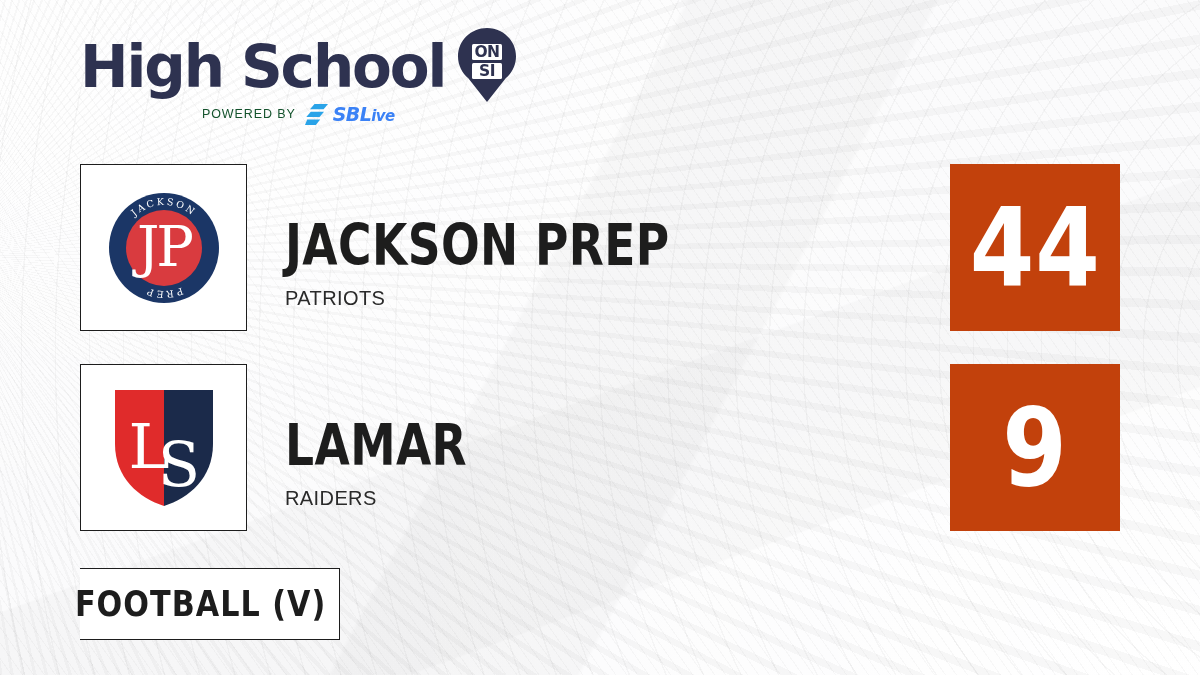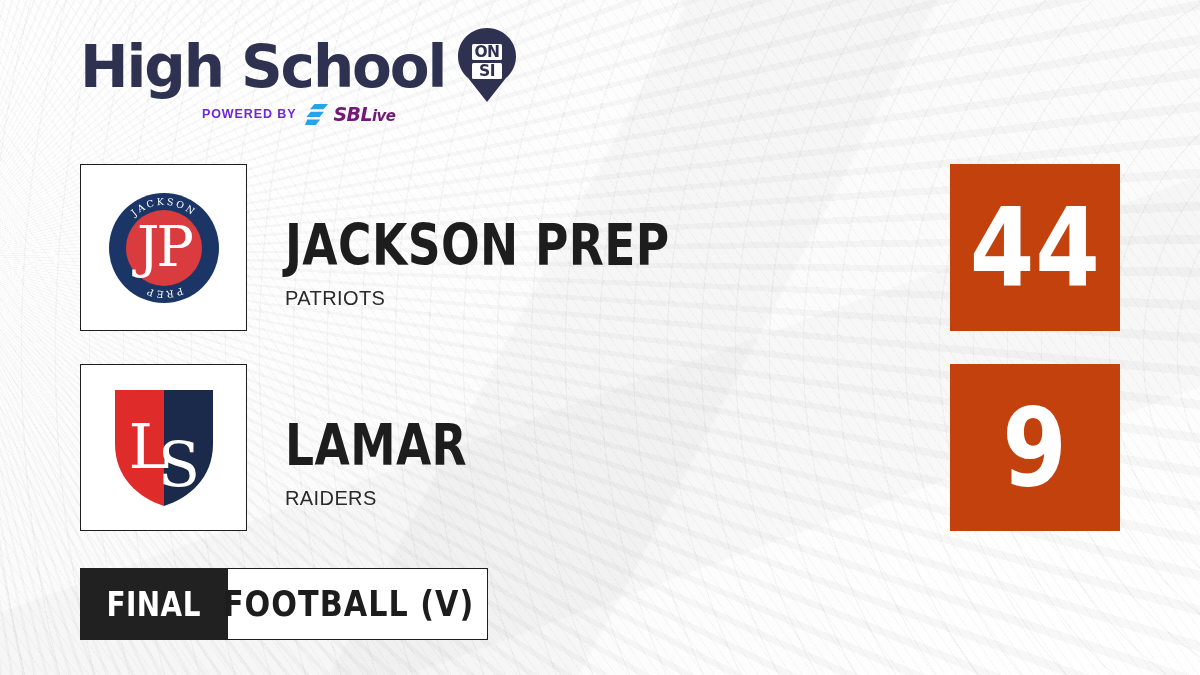--- a/index.html
+++ b/index.html
@@ -106,39 +106,39 @@
   .brand-sub {
     display: flex;
     align-items: center;
     justify-content: flex-start;
     margin-top: 6px;
     padding-left: 122px;
     height: 20px;
   }
   .powered-by {
     font-family: "Liberation Sans", sans-serif;
-    font-weight: 700;
+    font-weight: 400;
     font-size: 12.5px;
     letter-spacing: 0.9px;
-    color: #6d28d9;
+    color: #14532d;
     white-space: nowrap;
   }
   .sblive {
     display: flex;
     align-items: center;
     margin-left: 9px;
   }
   .sblive-mark { display: block; }
   .sblive-word {
     font-family: "DejaVu Sans", sans-serif;
     font-weight: 700;
     font-style: italic;
     font-size: 19px;
     letter-spacing: -0.6px;
-    color: #701a75;
+    color: #3b82f6;
     margin-left: 2px;
     white-space: nowrap;
   }
   .sblive-word .small {
     font-size: 15px;
   }
 
   
   .team-row {
     position: absolute;
@@ -356,21 +356,18 @@
     <div class="team-text">
       <div class="team-name">LAMAR</div>
       <div class="team-mascot">RAIDERS</div>
     </div>
     <div class="score-box">
       <span class="score-value">9</span>
     </div>
   </div>
 
   <div class="status-bar">
-    <div class="status-final">
-      <span class="status-final-text">FINAL</span>
-    </div>
     <div class="status-sport">
       <span class="status-sport-text">FOOTBALL (V)</span>
     </div>
   </div>
 
 </div>
 
 </body></html>

